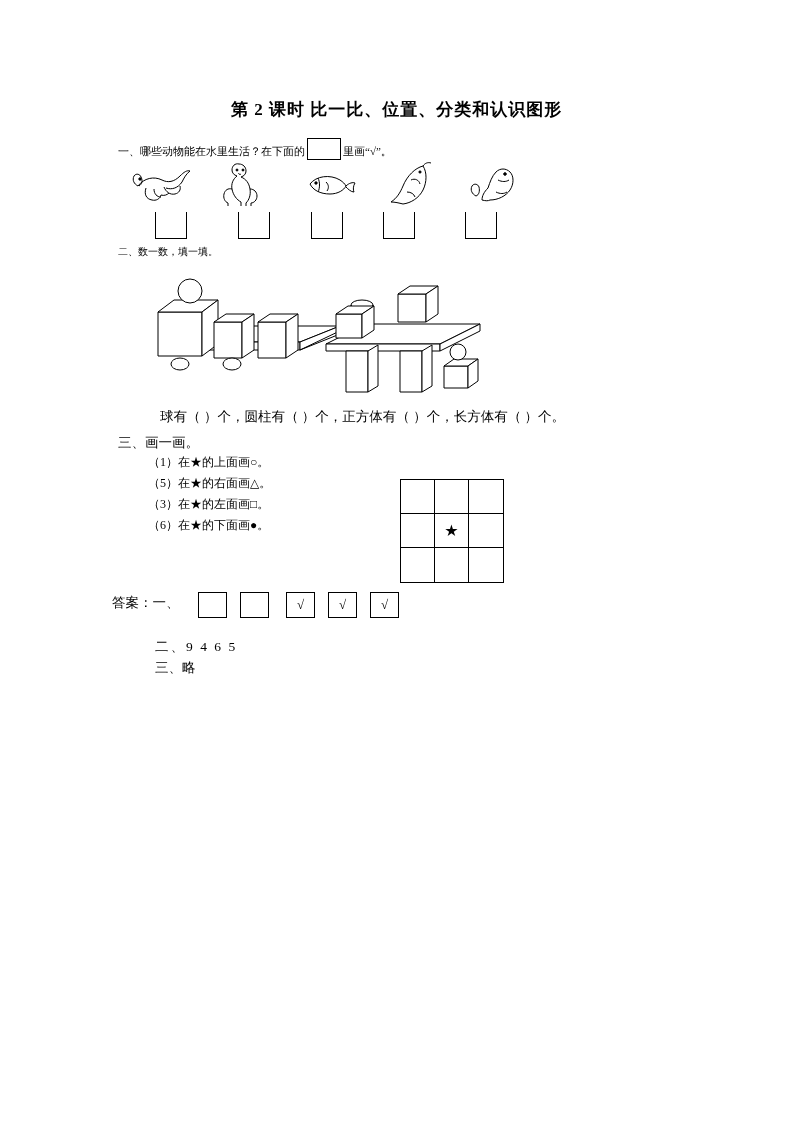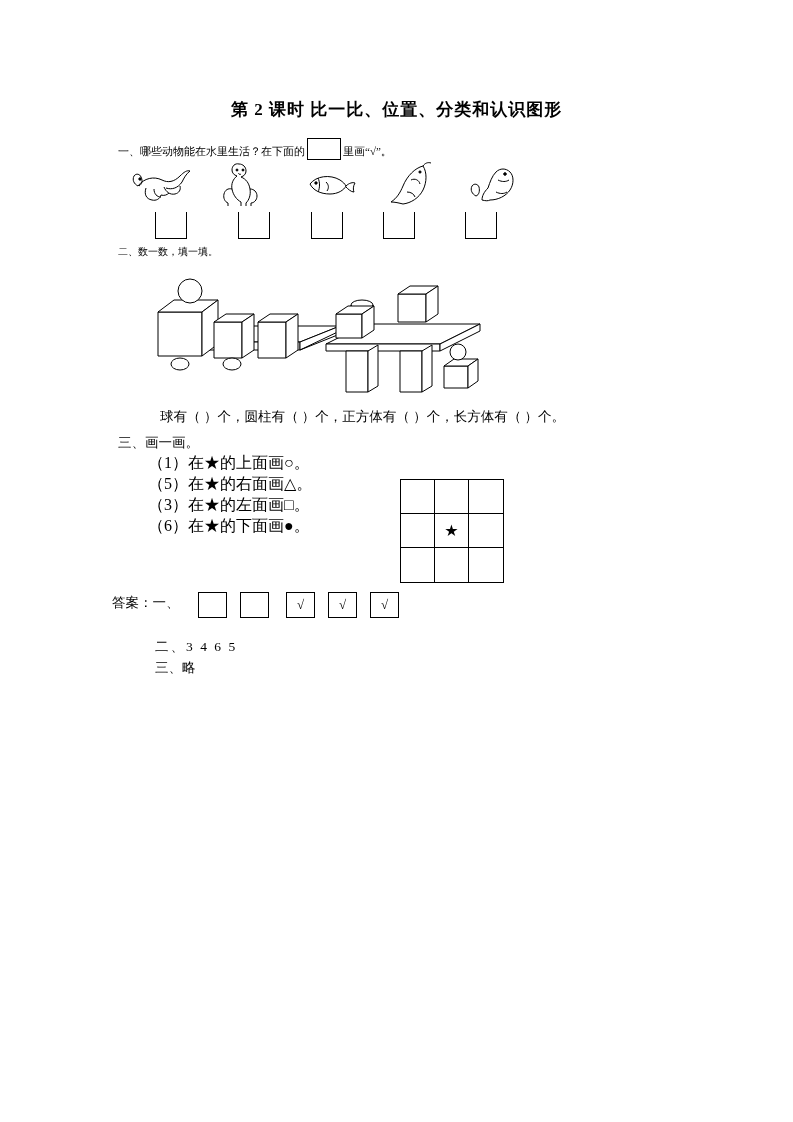--- a/index.html
+++ b/index.html
@@ -95,21 +95,21 @@
   }
 
   .q3-line {
     position: absolute;
     left: 118px; top: 434px;
     font-size: 13.5px;
   }
   .q3-items {
     position: absolute;
     left: 148px; top: 452px;
-    font-size: 16px;
+    font-size: 12px;
     line-height: 21px;
   }
 
   .grid {
     position: absolute;
     left: 400px; top: 479px;
     width: 102px;
     height: 102px;
     border: 1.5px solid #000;
     display: grid;
@@ -339,16 +339,16 @@
   </div>
 
   <div class="ans-label">答案：一、</div>
   <div class="ansrow">
     <div class="ansbox" style="left:0px;"></div>
     <div class="ansbox" style="left:42px;"></div>
     <div class="ansbox" style="left:88px;">√</div>
     <div class="ansbox" style="left:130px;">√</div>
     <div class="ansbox" style="left:172px;">√</div>
   </div>
-  <div class="ans2">二、3  4  6  5</div>
+  <div class="ans2">二、9  4  6  5</div>
   <div class="ans3">三、略</div>
 
 </div>
 
 </body></html>

